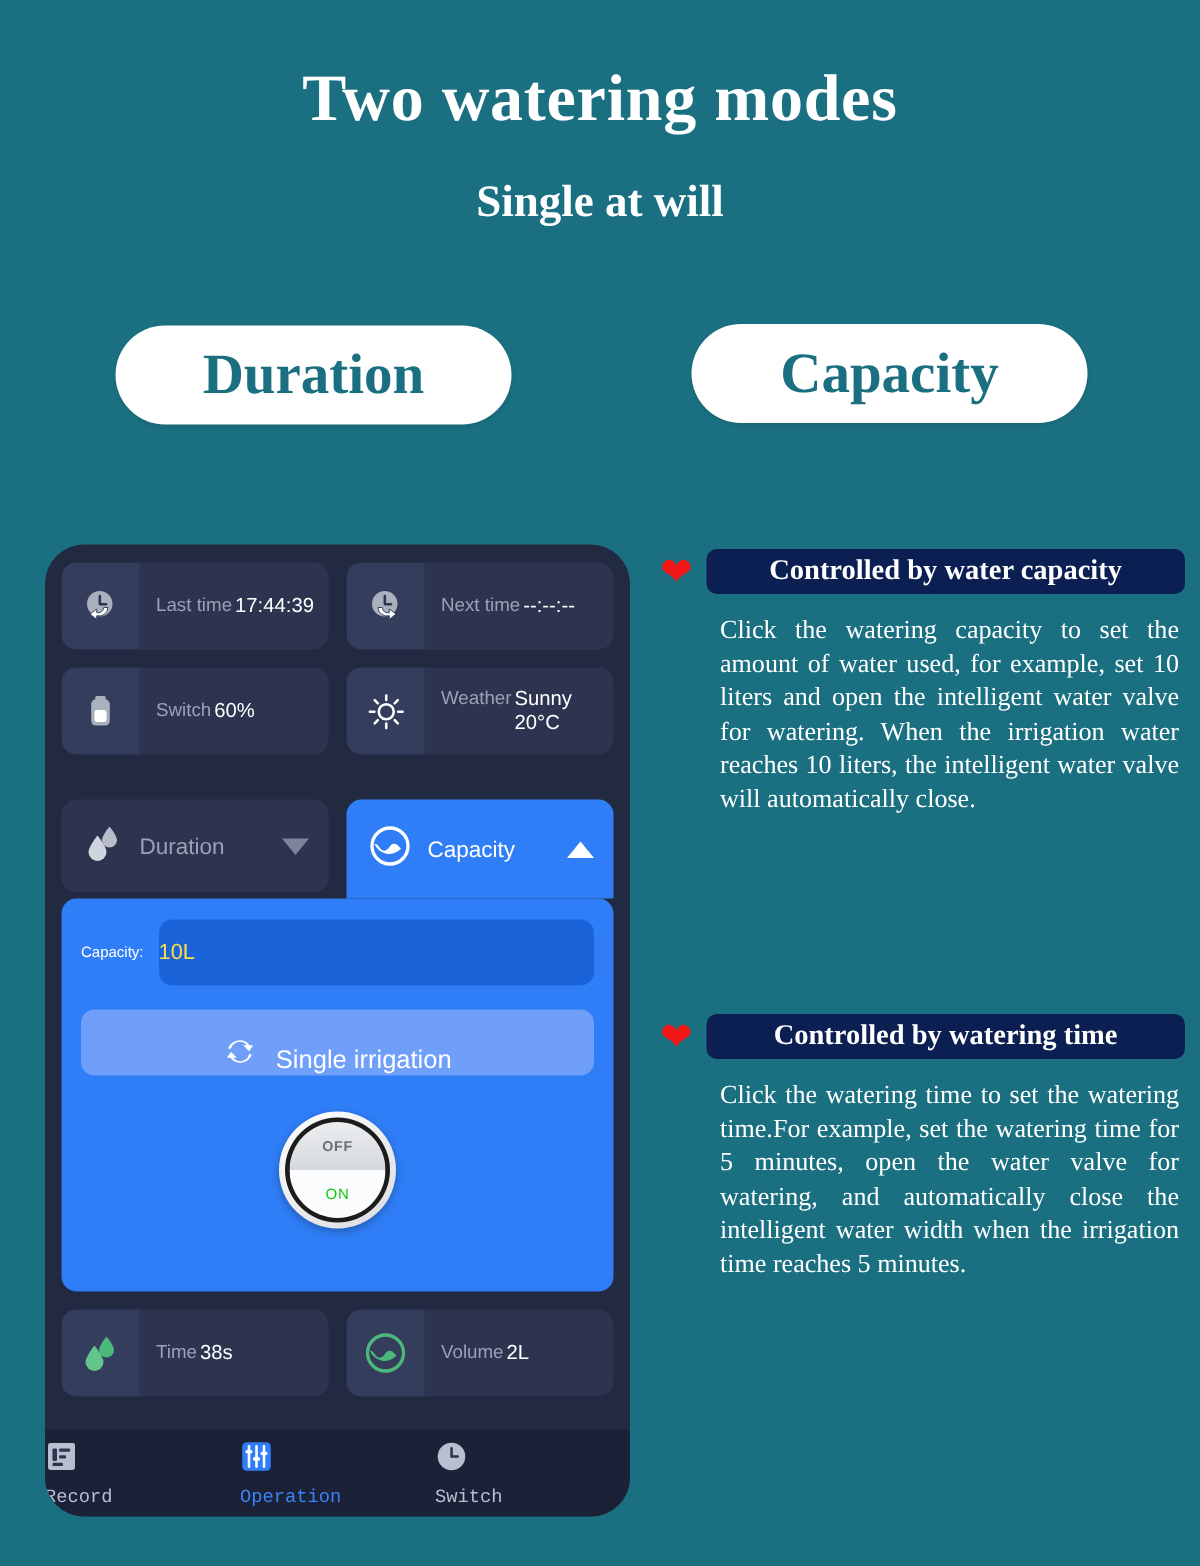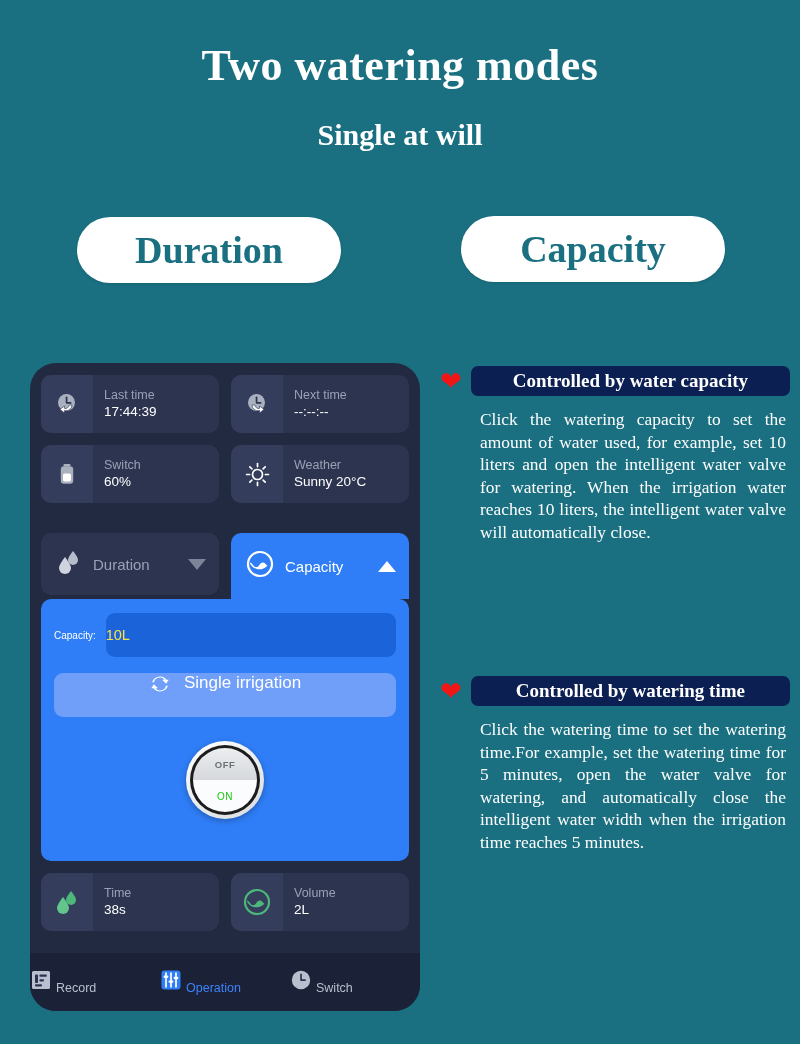--- a/index.html
+++ b/index.html
@@ -100,21 +100,20 @@
     min-width: 52px;
     height: 58px;
     background: #343d5b;
     display: flex;
     align-items: center;
     justify-content: center;
   }
   .stat-text {
     padding-left: 11px;
     display: flex;
-    flex-direction: column;
     justify-content: center;
     gap: 2px;
   }
   .stat-label {
     font-size: 12.5px;
     color: #9aa1b5;
     line-height: 14px;
   }
   .stat-value {
     font-size: 13.5px;
@@ -200,21 +199,21 @@
     justify-content: flex-start;
     color: #fde047;
     font-size: 14.5px;
   }
   .single-irrigation {
     margin-top: 16px;
     height: 44px;
     background: #6f9ff8;
     border-radius: 9px;
     display: flex;
-    align-items: flex-start;
+    align-items: flex-end;
     justify-content: center;
     gap: 13px;
     color: #ffffff;
     font-size: 17px;
   }
   .knob-wrap {
     margin-top: 24px;
     display: flex;
     justify-content: center;
   }
@@ -273,23 +272,24 @@
     position: absolute;
     left: 0; bottom: 0;
     width: 390px; height: 58px;
     background: #1b2238;
     display: flex;
     align-items: center;
   }
   .nav-item {
     flex: 1;
     display: flex;
-    flex-direction: row;
-    align-items: flex-end;
+    flex-direction: column;
+    align-items: flex-start;
     gap: 4px;
+    font-family: Liberation Mono, monospace;
   }
   .nav-label {
     font-size: 12.5px;
     color: #b9bfcf;
   }
   .nav-item.active .nav-label { color: #3c82f7; }
 
   
   .info-block { position: absolute; }
   #info-1 { left: 440px; top: 366px; width: 350px; }

